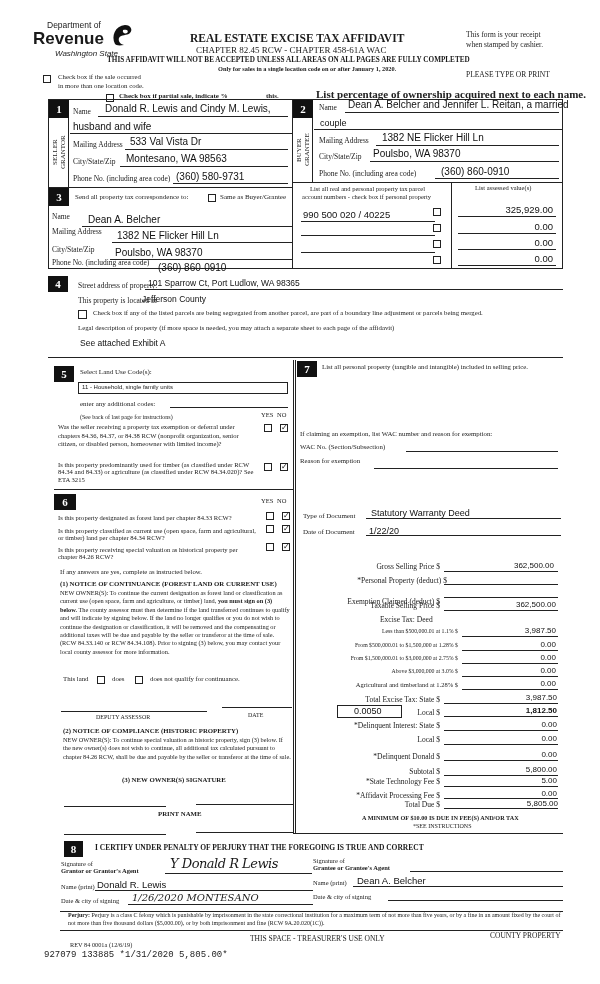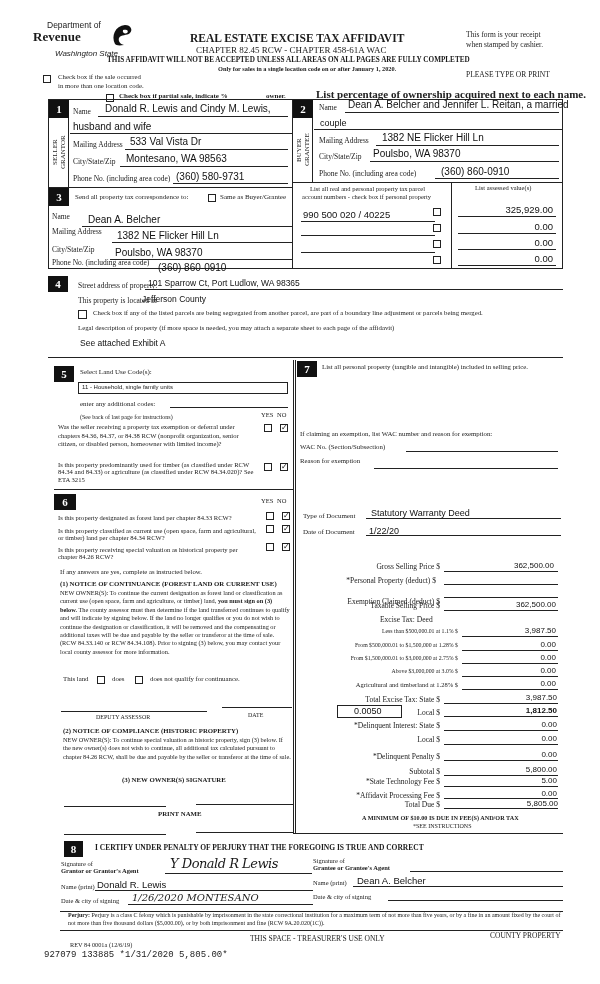--- a/index.html
+++ b/index.html
@@ -21,21 +21,21 @@
   .small { font-size:6.5px; }
   .bold { font-weight:bold; }
   .vert { writing-mode:vertical-rl; transform:rotate(180deg); font-size:7px; text-align:center; line-height:8px; }
   .para { font-size:6.6px; line-height:8.6px; white-space:normal; }
 </style>
 </head>
 <body>
 
 <div class="abs" style="left:33px;top:20px;width:110px;height:40px;">
   <span class="abs sans" style="left:14px;top:0px;font-size:8.5px;">Department of</span>
-  <span class="abs sans bold" style="left:0px;top:9px;font-size:13px;font-family:Liberation Serif, serif;">Revenue</span>
+  <span class="abs sans bold" style="left:0px;top:9px;font-size:17px;font-family:Liberation Sans, sans-serif;">Revenue</span>
   <span class="abs sans" style="left:22px;top:29px;font-size:8px;font-style:italic;">Washington State</span>
   <svg class="abs" style="left:76px;top:2px;" width="26" height="26" viewBox="0 0 26 26">
     <path d="M6 22 C2 14 6 4 16 3 C22 3 24 8 21 11 C18 14 12 12 10 16 C9 19 11 22 15 23 C9 24 7 23 6 22 Z" fill="#111"></path>
     <path d="M14 8 C18 7 20 9 18 11 C16 12 13 11 14 8 Z" fill="#fff"></path>
   </svg>
 </div>
 
 <div class="abs serif bold" style="left:190px;top:32px;font-size:11.5px;white-space:nowrap;">REAL ESTATE EXCISE TAX AFFIDAVIT</div>
 <div class="abs serif" style="left:196px;top:45px;font-size:9px;white-space:nowrap;">CHAPTER 82.45 RCW - CHAPTER 458-61A WAC</div>
 <div class="abs serif bold" style="left:107px;top:56px;font-size:7.2px;white-space:nowrap;">THIS AFFIDAVIT WILL NOT BE ACCEPTED UNLESS ALL AREAS ON ALL PAGES ARE FULLY COMPLETED</div>
@@ -44,21 +44,21 @@
 <div class="abs serif" style="left:466px;top:40px;font-size:7.5px;white-space:nowrap;">when stamped by cashier.</div>
 <div class="abs serif" style="left:466px;top:70px;font-size:7.5px;white-space:nowrap;">PLEASE TYPE OR PRINT</div>
 
 <div class="cb" style="left:43px;top:75px;"></div>
 <div class="abs lbl" style="left:58px;top:73px;font-size:6.8px;">Check box if the sale occurred</div>
 <div class="abs lbl" style="left:58px;top:82px;font-size:6.8px;">in more than one location code.</div>
 
 <div class="cb" style="left:106px;top:94px;"></div>
 <div class="abs lbl bold" style="left:119px;top:92px;font-size:7px;">Check box if partial sale, indicate %</div>
 <div class="abs uline" style="left:232px;top:98px;width:30px;height:1px;"></div>
-<div class="abs lbl bold" style="left:266px;top:92px;font-size:7px;">owner.</div>
+<div class="abs lbl bold" style="left:266px;top:92px;font-size:7px;">this.</div>
 <div class="abs lbl bold" style="left:316px;top:88px;font-size:11px;">List percentage of ownership acquired next to each name.</div>
 
 <div class="abs" style="left:48px;top:99px;width:515px;height:170px;border:1px solid #222;box-sizing:border-box;"></div>
 <div class="vline" style="left:292px;top:99px;height:170px;"></div>
 <div class="hline" style="left:48px;top:187px;width:244px;"></div>
 <div class="hline" style="left:292px;top:182px;width:271px;"></div>
 
 <div class="abs numbox" style="left:49px;top:100px;width:20px;height:18px;">1</div>
 <div class="abs" style="left:49px;top:118px;width:20px;height:69px;border-right:1px solid #222;box-sizing:border-box;"></div>
 <div class="abs vert serif" style="left:51px;top:122px;width:16px;height:60px;">SELLER GRANTOR</div>
@@ -235,21 +235,21 @@
 <div class="hline" style="left:366px;top:518px;width:195px;"></div>
 <span class="abs lbl" style="left:303px;top:528px;font-size:7px;">Date of Document</span>
 <span class="abs val" style="left:369px;top:526px;font-size:9px;">1/22/20</span>
 <div class="hline" style="left:366px;top:535px;width:195px;"></div>
 
 <div>
   <span class="abs lbl right" style="left:300px;top:562px;width:140px;">Gross Selling Price $</span>
   <span class="abs val right" style="left:440px;top:561px;width:114px;font-size:8px;">362,500.00</span>
   <div class="hline" style="left:444px;top:571px;width:114px;"></div>
 
-  <span class="abs lbl right" style="left:296px;top:576px;width:140px;">*Personal Property (deduct) $</span>
+  <span class="abs lbl right" style="left:307px;top:576px;width:140px;">*Personal Property (deduct) $</span>
   <div class="hline" style="left:444px;top:584px;width:114px;"></div>
 
   <span class="abs lbl right" style="left:300px;top:589px;width:140px;margin-top:8px;">Exemption Claimed (deduct) $</span>
   <div class="hline" style="left:444px;top:597px;width:114px;"></div>
 
   <span class="abs lbl right" style="left:300px;top:601px;width:140px;">Taxable Selling Price $</span>
   <span class="abs val right" style="left:440px;top:600px;width:116px;font-size:8px;">362,500.00</span>
   <div class="hline" style="left:444px;top:610px;width:114px;"></div>
 
   <span class="abs lbl" style="left:380px;top:615px;">Excise Tax: Deed</span>
@@ -286,21 +286,21 @@
   <div class="hline" style="left:444px;top:716px;width:114px;"></div>
 
   <span class="abs lbl right" style="left:300px;top:721px;width:140px;">*Delinquent Interest: State $</span>
   <span class="abs val right" style="left:442px;top:720px;width:115px;font-size:8px;">0.00</span>
   <div class="hline" style="left:444px;top:730px;width:114px;"></div>
 
   <span class="abs lbl right" style="left:300px;top:735px;width:140px;">Local $</span>
   <span class="abs val right" style="left:442px;top:734px;width:115px;font-size:8px;">0.00</span>
   <div class="hline" style="left:444px;top:744px;width:114px;"></div>
 
-  <span class="abs lbl right" style="left:300px;top:752px;width:140px;">*Delinquent Penalty $</span>
+  <span class="abs lbl right" style="left:300px;top:752px;width:140px;">*Delinquent Donald $</span>
   <span class="abs val right" style="left:442px;top:750px;width:115px;font-size:8px;">0.00</span>
   <div class="hline" style="left:444px;top:760px;width:114px;"></div>
 
   <span class="abs lbl right" style="left:300px;top:767px;width:140px;">Subtotal $</span>
   <span class="abs val right" style="left:442px;top:765px;width:115px;font-size:8px;">5,800.00</span>
   <div class="hline" style="left:444px;top:775px;width:114px;"></div>
 
   <span class="abs lbl right" style="left:300px;top:777px;width:140px;">*State Technology Fee $</span>
   <span class="abs val right" style="left:442px;top:776px;width:115px;font-size:8px;">5.00</span>
   <div class="hline" style="left:444px;top:786px;width:114px;"></div>

